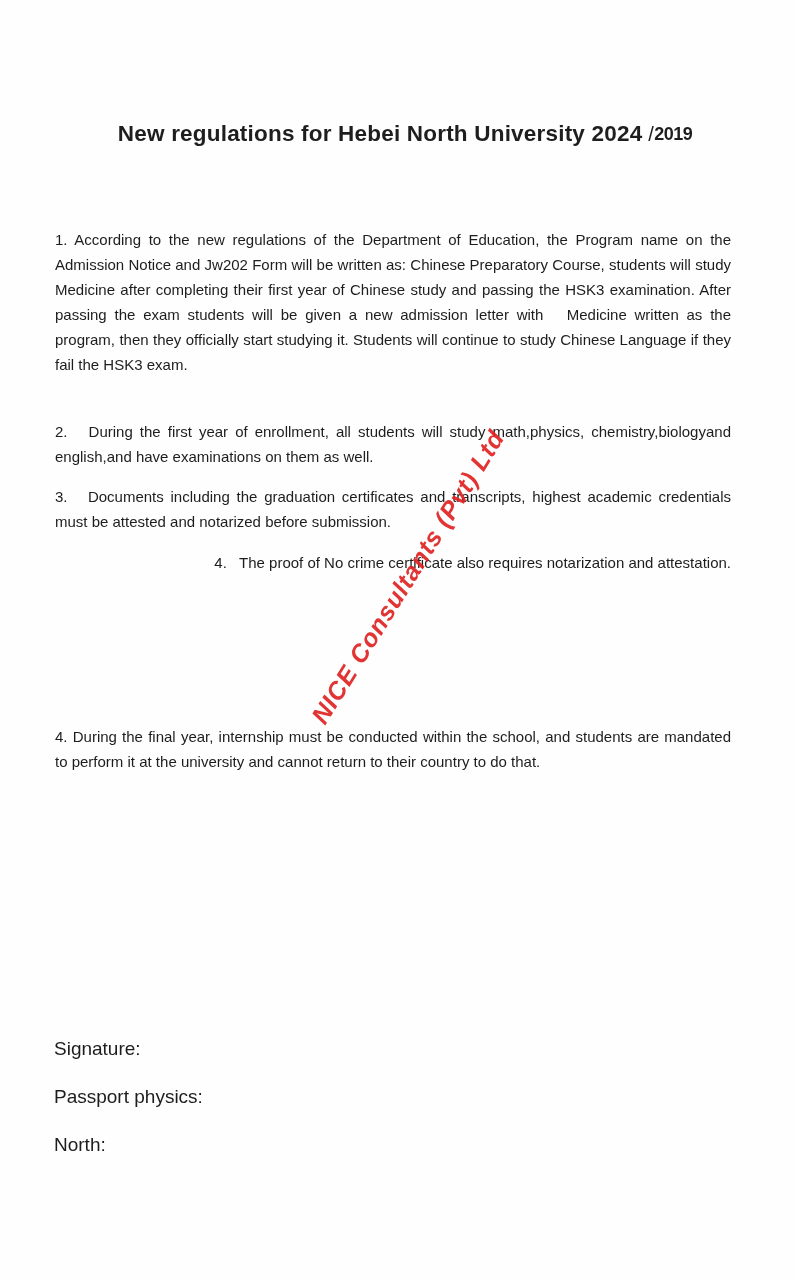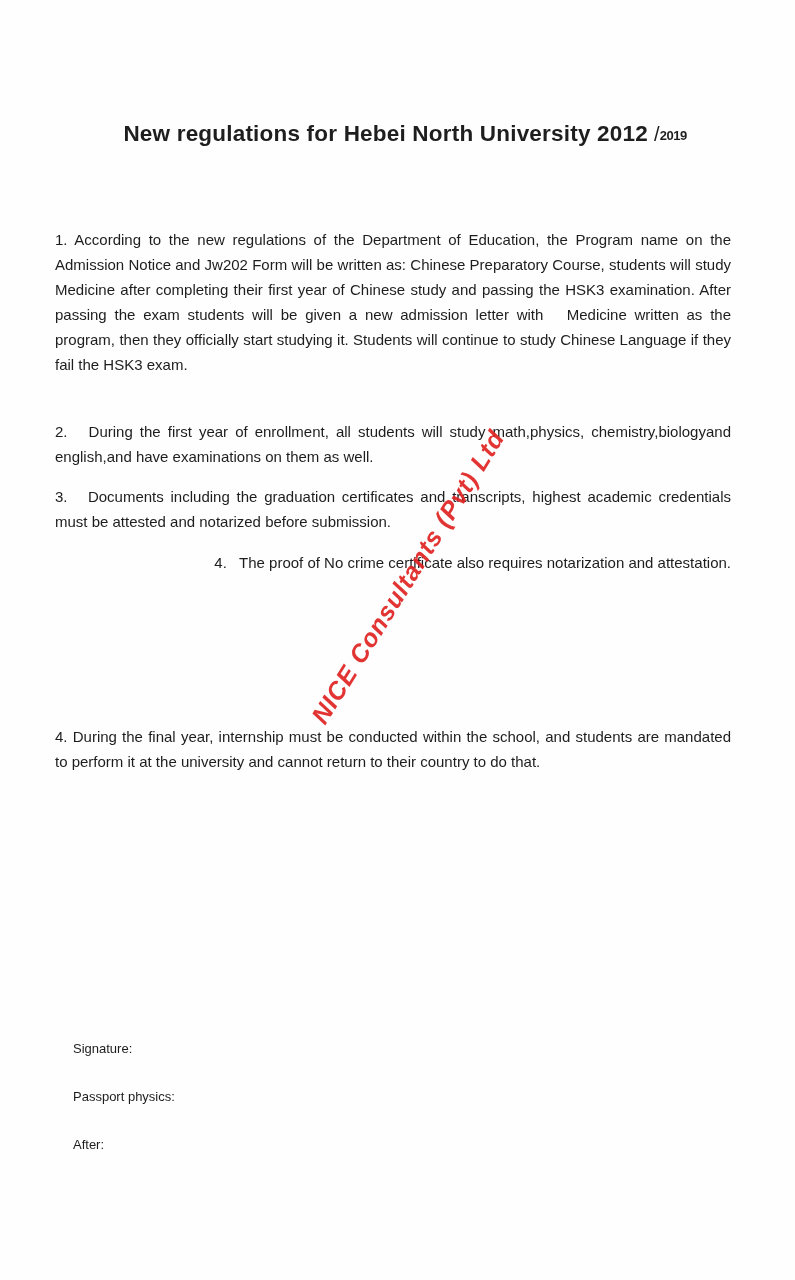--- a/index.html
+++ b/index.html
@@ -24,40 +24,40 @@
     letter-spacing: 0.2px;
     white-space: nowrap;
   }
   .doc-title .sep {
     font-weight: 400;
     font-size: 20px;
     margin-left: 6px;
   }
   .doc-title .yr {
     font-weight: 700;
-    font-size: 13px;
+    font-size: 18px;
     letter-spacing: -0.5px;
     position: relative;
     top: -1px;
   }
   .para {
     position: absolute;
     left: 55px;
     width: 676px;
     font-size: 15px;
     line-height: 25px;
     text-align: justify;
     color: #1d1d1d;
   }
   .para.single { text-align: right; }
   .closing { text-indent: 50px; }
   .footer-label {
     position: absolute;
-    left: 73px;
-    font-size: 13px;
+    left: 54px;
+    font-size: 19px;
     line-height: 25px;
     color: #1d1d1d;
   }
   .watermark {
     position: absolute;
     left: 408px;
     top: 577px;
     transform: translate(-50%, -50%) rotate(-58deg);
     transform-origin: center center;
     font-size: 25px;
@@ -69,29 +69,29 @@
     z-index: 5;
     pointer-events: none;
   }
 </style>
 </head>
 <body>
 
 <div class="page" style="background: rgb(254, 254, 254);">
 
   <div class="doc-title">
-    <span>New regulations for Hebei North University 2012</span><span class="sep">/</span><span class="yr">2019</span>
+    <span>New regulations for Hebei North University 2024</span><span class="sep">/</span><span class="yr">2019</span>
   </div>
 
   <div class="para" style="top:227px">1. According to the new regulations of the Department of Education, the Program name on the Admission Notice and Jw202 Form will be written as: Chinese Preparatory Course, students will study Medicine after completing their first year of Chinese study and passing the HSK3 examination. After passing the exam students will be given a new admission letter with &nbsp;&nbsp;Medicine written as the program, then they officially start studying it. Students will continue to study Chinese Language if they fail the HSK3 exam.</div>
   <div class="para" style="top:419px">2.&nbsp;&nbsp; During the first year of enrollment, all students will study math,physics, chemistry,biologyand english,and have examinations on them as well.</div>
   <div class="para" style="top:484px">3.&nbsp;&nbsp; Documents including the graduation certificates and transcripts, highest academic credentials must be attested and notarized before submission.</div>
   <div class="para single" style="top:550px">4.&nbsp;&nbsp; The proof of No crime certificate also requires notarization and attestation.</div>
   <div class="para" style="top:724px">4. During the final year, internship must be conducted within the school, and students are mandated to perform it at the university and cannot return to their country to do that.</div>
 
 
   <div class="footer-label" style="top:1036px">Signature:</div>
   <div class="footer-label" style="top:1084px">Passport physics:</div>
-  <div class="footer-label" style="top:1132px">After:</div>
+  <div class="footer-label" style="top:1132px">North:</div>
 
   <div class="watermark" style="color: rgb(223, 35, 34);">NICE Consultants (Pvt) Ltd</div>
 
 </div>
 
 </body></html>

